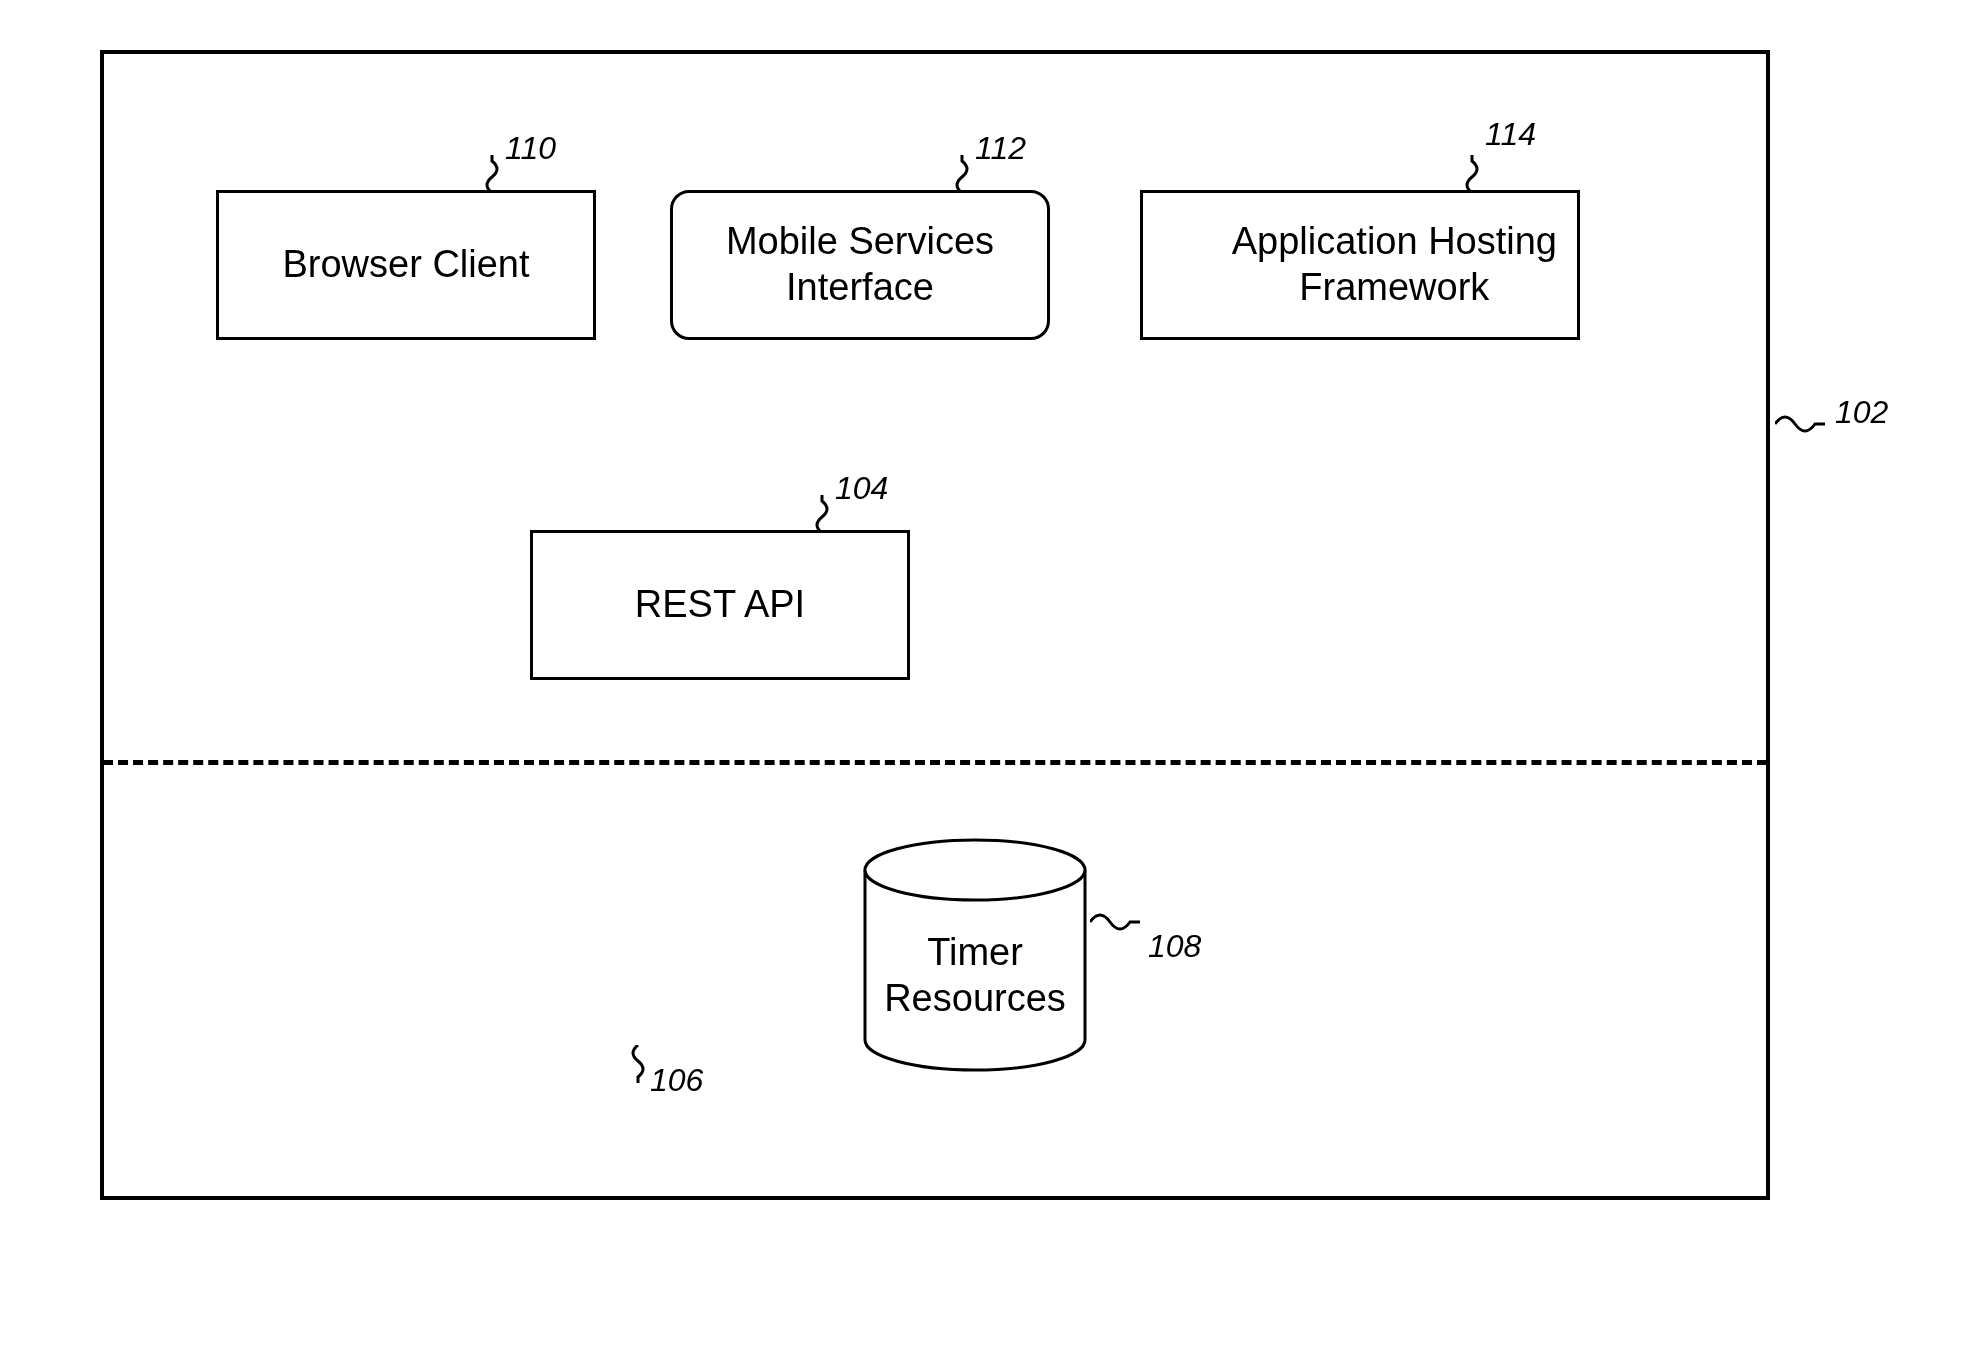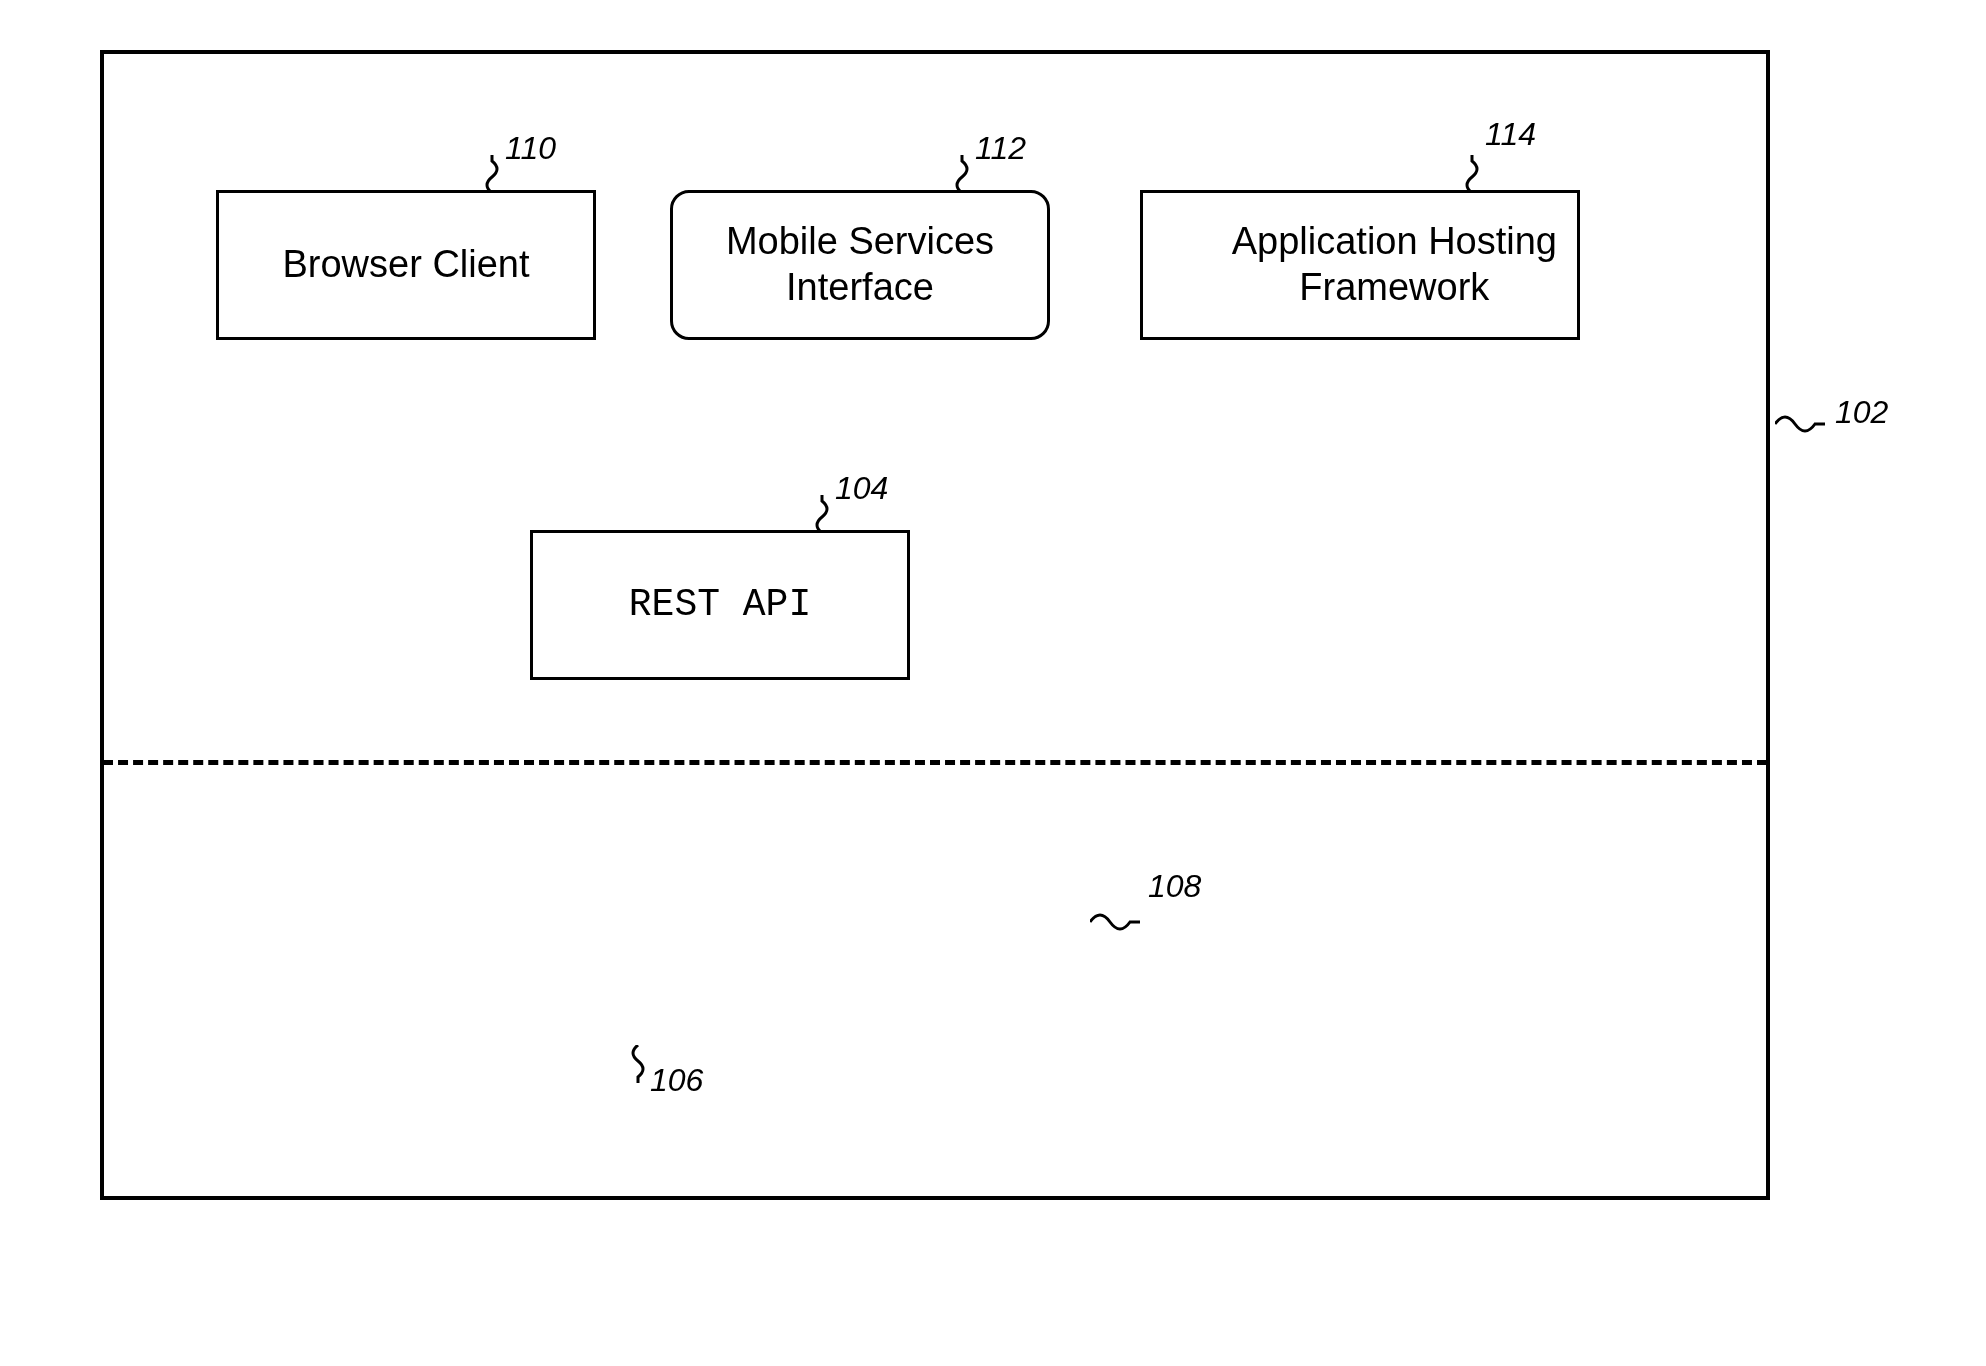--- a/index.html
+++ b/index.html
@@ -110,39 +110,54 @@
     <span style="white-space:pre-line;">Application Hosting
 Framework</span>
   </div>
   <div class="squiggle" style="left:1462px; top:155px;">
     <svg width="20" height="38" viewBox="0 0 20 38">
         <path d="M10 38 Q0 30 10 22 Q20 14 10 6 L10 0" stroke="#000" stroke-width="3" fill="none"></path>
       </svg>
   </div>
   <div class="label" style="left:1485px; top:116px;">114</div>
 
-  <div class="box" style="left:530px; top:530px; width:380px; height:150px;font-family:Liberation Mono, monospace;">
+  <div class="box" style="left:530px; top:530px; width:380px; height:150px;">
     <span>REST API</span>
   </div>
   <div class="squiggle" style="left:812px; top:495px;">
     <svg width="20" height="38" viewBox="0 0 20 38">
         <path d="M10 38 Q0 30 10 22 Q20 14 10 6 L10 0" stroke="#000" stroke-width="3" fill="none"></path>
       </svg>
   </div>
   <div class="label" style="left:835px; top:470px;">104</div>
 
   <div class="dashed-line" style="left:103px; top:760px; width:1664px; border-top-style:dashed; border-top-width:5px;"></div>
 
   <div class="squiggle" style="left:628px; top:1045px;">
     <svg width="20" height="38" viewBox="0 0 20 38">
         <path d="M10 0 Q0 8 10 16 Q20 24 10 32 L10 38" stroke="#000" stroke-width="3" fill="none"></path>
       </svg>
   </div>
   <div class="label" style="left:650px; top:1062px;">106</div>
 
+  <div class="cylinder" style="left:850px; top:835px; width:250px; height:240px;">
+    <svg width="250" height="240" viewBox="0 0 250 240">
+
+      <path d="M15 35 L15 205" stroke="#000" stroke-width="3" fill="none"></path>
+      <path d="M235 35 L235 205" stroke="#000" stroke-width="3" fill="none"></path>
+
+      <path d="M15 205 A110 30 0 0 0 235 205" stroke="#000" stroke-width="3" fill="none"></path>
+
+      <ellipse cx="125" cy="35" rx="110" ry="30" stroke="#000" stroke-width="3" fill="#fff"></ellipse>
+    </svg>
+    <div class="cyl-label" style="top:95px; left:0;">
+      <span style="white-space:pre-line;">Timer
+Resources</span>
+    </div>
+  </div>
   <div class="squiggle-h" style="left:1090px; top:910px;">
     <svg width="50" height="24" viewBox="0 0 50 24">
       <path d="M0 12 Q10 -2 20 12 Q30 26 40 12 L50 12" stroke="#000" stroke-width="3" fill="none"></path>
     </svg>
   </div>
-  <div class="label" style="left:1148px; top:868px;font-style:italic;">108</div>
+  <div class="label" style="left:1148px; top:928px;font-style:italic;">108</div>
 
 </div>
 
 </body></html>

